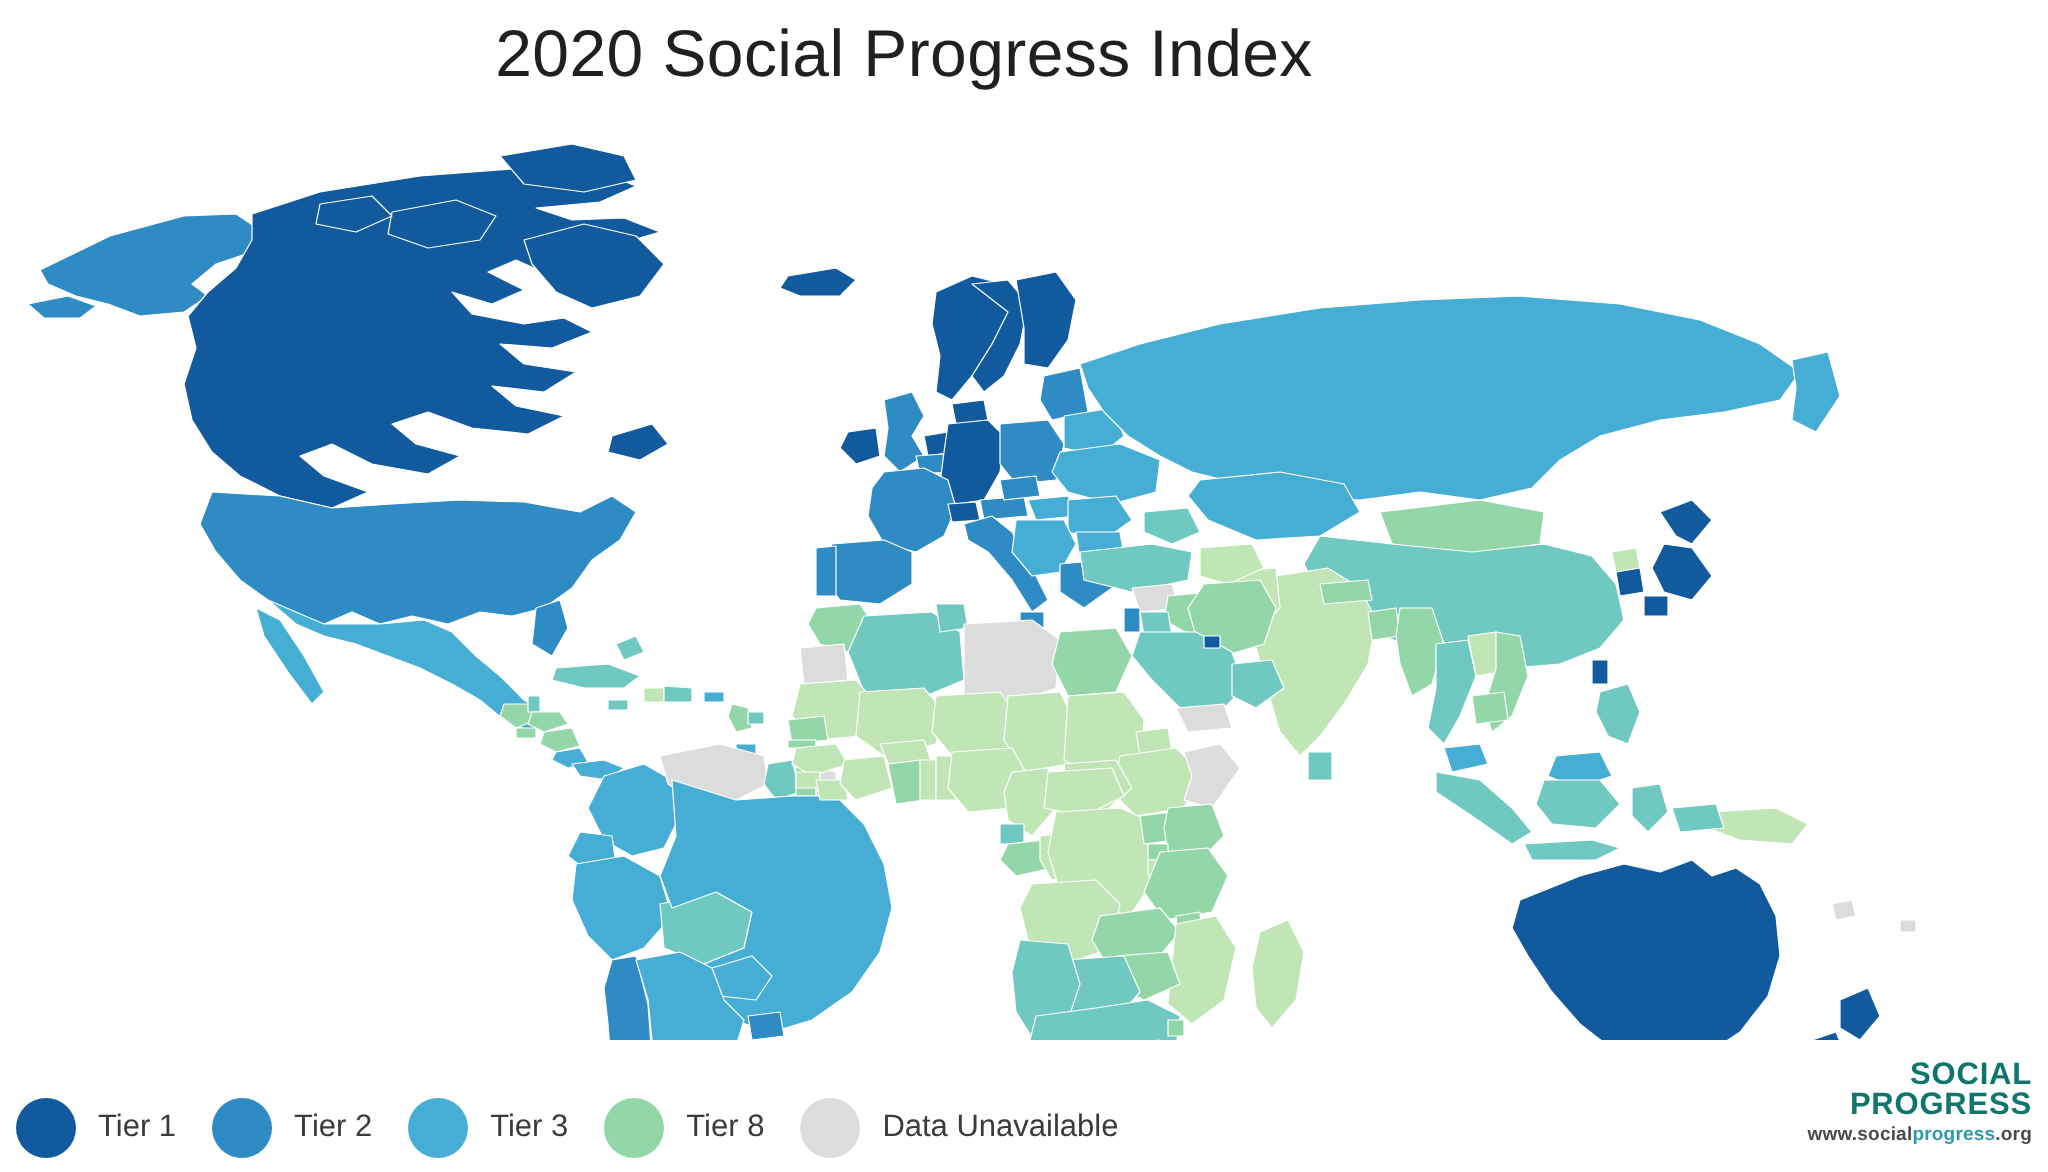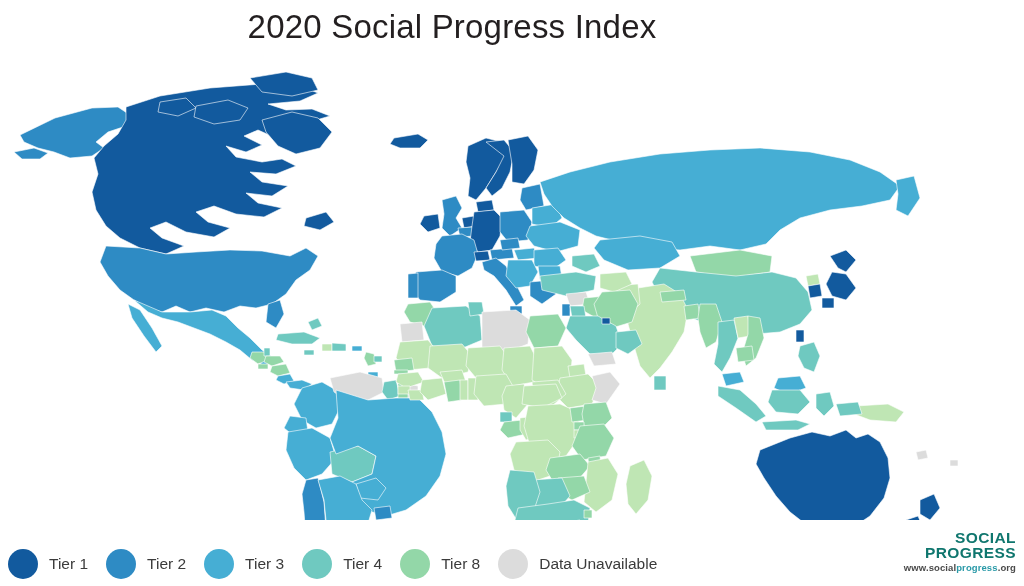--- a/index.html
+++ b/index.html
@@ -302,24 +302,20 @@
   </div>
   <div class="legend-item">
     <span class="legend-swatch" style="background:#2e8bc4"></span>
     <span class="legend-label">Tier 2</span>
   </div>
   <div class="legend-item">
     <span class="legend-swatch" style="background:#46aed4"></span>
     <span class="legend-label">Tier 3</span>
   </div>
   <div class="legend-item">
-    <span class="legend-swatch" style="background:#6fc9c0"></span>
-    <span class="legend-label">Tier 4</span>
-  </div>
-  <div class="legend-item">
     <span class="legend-swatch" style="background:#93d7a8"></span>
     <span class="legend-label">Tier 8</span>
   </div>
   <div class="legend-item">
     <span class="legend-swatch" style="background:#dcdcdc"></span>
     <span class="legend-label">Data Unavailable</span>
   </div>
 </div>
 
 <div id="logo">

